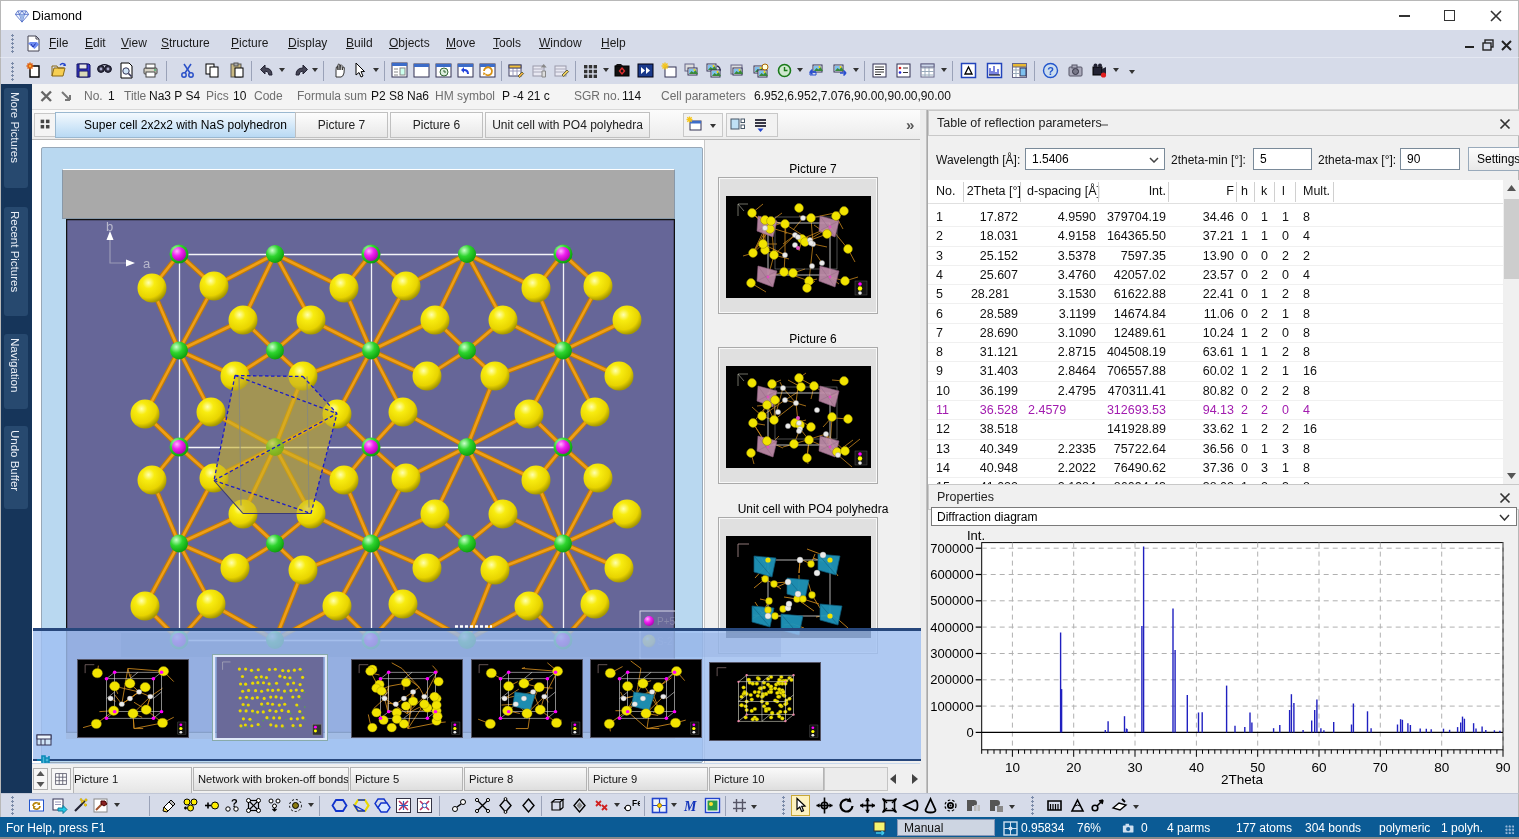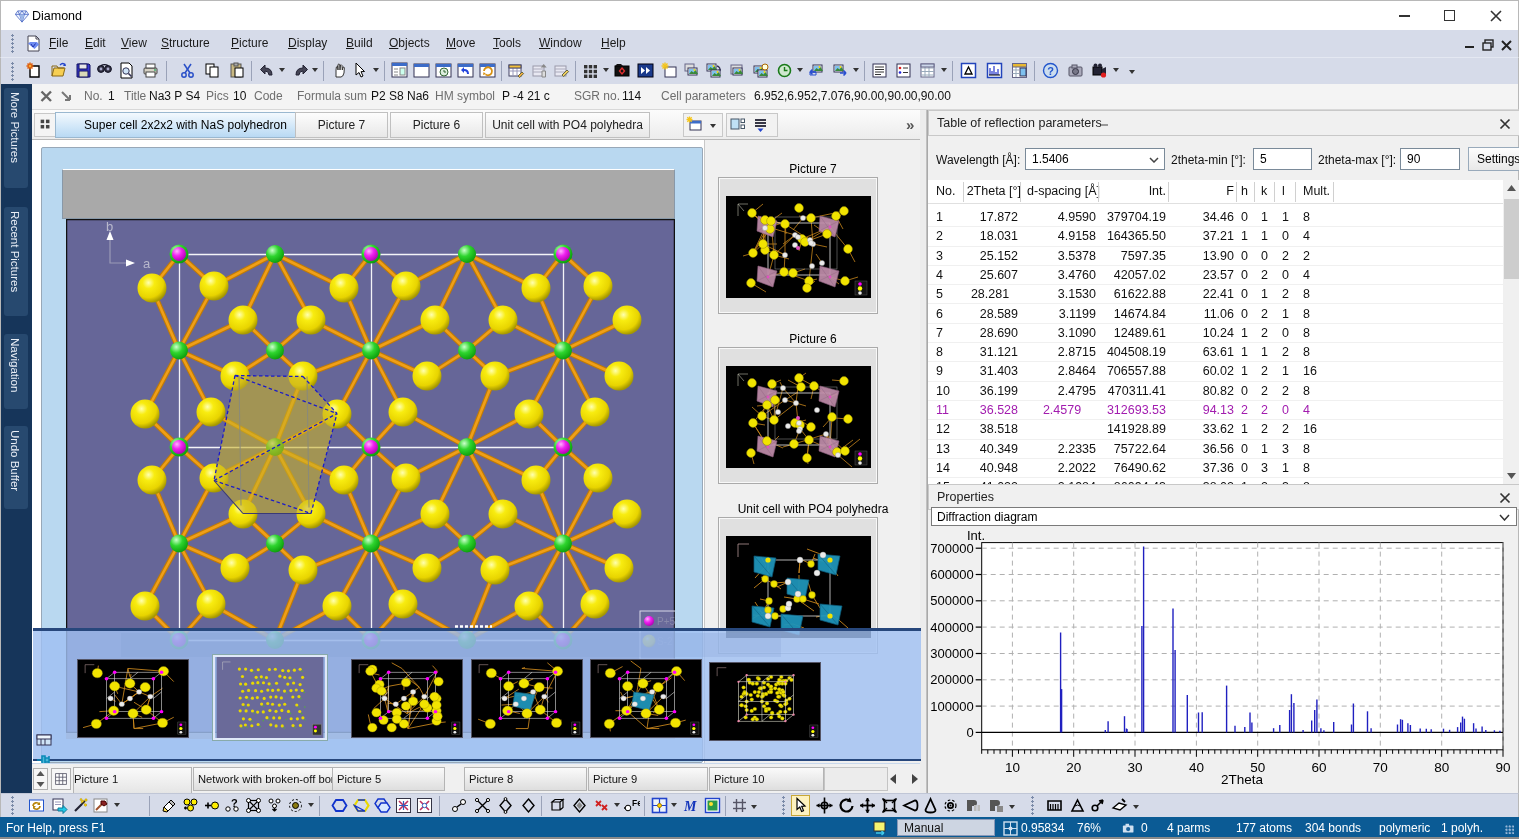--- a/index.html
+++ b/index.html
@@ -1757,21 +1757,21 @@
         <g stroke="#556">
           <rect x="2" y="2" width="13" height="13" fill="#fff"></rect>
           <line x1="2" y1="6.3" x2="15" y2="6.3"></line>
           <line x1="2" y1="10.6" x2="15" y2="10.6"></line>
           <line x1="6.3" y1="2" x2="6.3" y2="15"></line>
           <line x1="10.6" y1="2" x2="10.6" y2="15"></line>
         </g>
       </svg></div>
 <div class="abs" style="left:41px;top:3px;width:119px;height:36px;background:linear-gradient(#fafafa,#dedede);border:1px solid #b4b4b4;font-size:11.2px;color:#111;line-height:23px;white-space:nowrap;overflow:hidden">Picture 1</div>
 <div class="abs" style="left:161px;top:3px;width:156px;height:24px;background:linear-gradient(#fafafa,#dedede);border:1px solid #b4b4b4;font-size:11.2px;color:#111;line-height:23px;padding-left:4px;white-space:nowrap;overflow:hidden">Network with broken-off bonds</div>
-<div class="abs" style="left:300px;top:3px;width:113px;height:24px;background:linear-gradient(#fafafa,#dedede);border:1px solid #b4b4b4;font-size:11.2px;color:#111;line-height:23px;padding-left:4px;white-space:nowrap;overflow:hidden">Picture 5</div>
+<div class="abs" style="left:318px;top:3px;width:113px;height:24px;background:linear-gradient(#fafafa,#dedede);border:1px solid #b4b4b4;font-size:11.2px;color:#111;line-height:23px;padding-left:4px;white-space:nowrap;overflow:hidden">Picture 5</div>
 <div class="abs" style="left:432px;top:3px;width:123px;height:24px;background:linear-gradient(#fafafa,#dedede);border:1px solid #b4b4b4;font-size:11.2px;color:#111;line-height:23px;padding-left:4px;white-space:nowrap;overflow:hidden">Picture 8</div>
 <div class="abs" style="left:556px;top:3px;width:120px;height:24px;background:linear-gradient(#fafafa,#dedede);border:1px solid #b4b4b4;font-size:11.2px;color:#111;line-height:23px;padding-left:4px;white-space:nowrap;overflow:hidden">Picture 9</div>
 <div class="abs" style="left:677px;top:3px;width:115px;height:24px;background:linear-gradient(#fafafa,#dedede);border:1px solid #b4b4b4;font-size:11.2px;color:#111;line-height:23px;padding-left:4px;white-space:nowrap;overflow:hidden">Picture 10</div>
 <div class="abs" style="left:792px;top:3px;width:64px;height:24px;background:#ececec;border:1px solid #c4c4c4"></div>
 <svg class="abs" style="left:856px;top:8px" width="34" height="14">
       <path d="M8 2 l-6 5 6 5z" fill="#444"></path>
       <path d="M24 2 l6 5 -6 5z" fill="#444"></path>
     </svg>
 </div>
 <div class="abs" style="left:927px;top:110px;width:592px;height:683px;background:#f0f0f0;border-left:1px solid #a8a8a8;border-right:1px solid #b8b8b8">
@@ -1927,21 +1927,21 @@
       <div class="abs" style="left:160px;top:2px;width:78px;text-align:right">470311.41</div>
       <div class="abs" style="left:250px;top:2px;width:56px;text-align:right">80.82</div>
       <div class="abs" style="left:313px;top:2px">0</div>
       <div class="abs" style="left:333px;top:2px">2</div>
       <div class="abs" style="left:354px;top:2px">2</div>
       <div class="abs" style="left:375px;top:2px">8</div>
     </div>
 <div class="abs" style="left:0;top:291.00000000000006px;width:575px;height:19.3px;font-size:12.5px;color:#a21caf;border-bottom:1px solid #f0f0f0;background:#fff">
       <div class="abs" style="left:8px;top:2px">11</div>
       <div class="abs" style="left:30px;top:2px;width:60px;text-align:right">36.528</div>
-      <div class="abs" style="left:100px;top:2px;width:68px;text-align:center">2.4579</div>
+      <div class="abs" style="left:100px;top:2px;width:68px;text-align:left">2.4579</div>
       <div class="abs" style="left:160px;top:2px;width:78px;text-align:right">312693.53</div>
       <div class="abs" style="left:250px;top:2px;width:56px;text-align:right">94.13</div>
       <div class="abs" style="left:313px;top:2px">2</div>
       <div class="abs" style="left:333px;top:2px">2</div>
       <div class="abs" style="left:354px;top:2px">0</div>
       <div class="abs" style="left:375px;top:2px">4</div>
     </div>
 <div class="abs" style="left:0;top:310.30000000000007px;width:575px;height:19.3px;font-size:12.5px;color:#111;border-bottom:1px solid #f0f0f0;background:#fff">
       <div class="abs" style="left:8px;top:2px">12</div>
       <div class="abs" style="left:30px;top:2px;width:60px;text-align:right">38.518</div>

